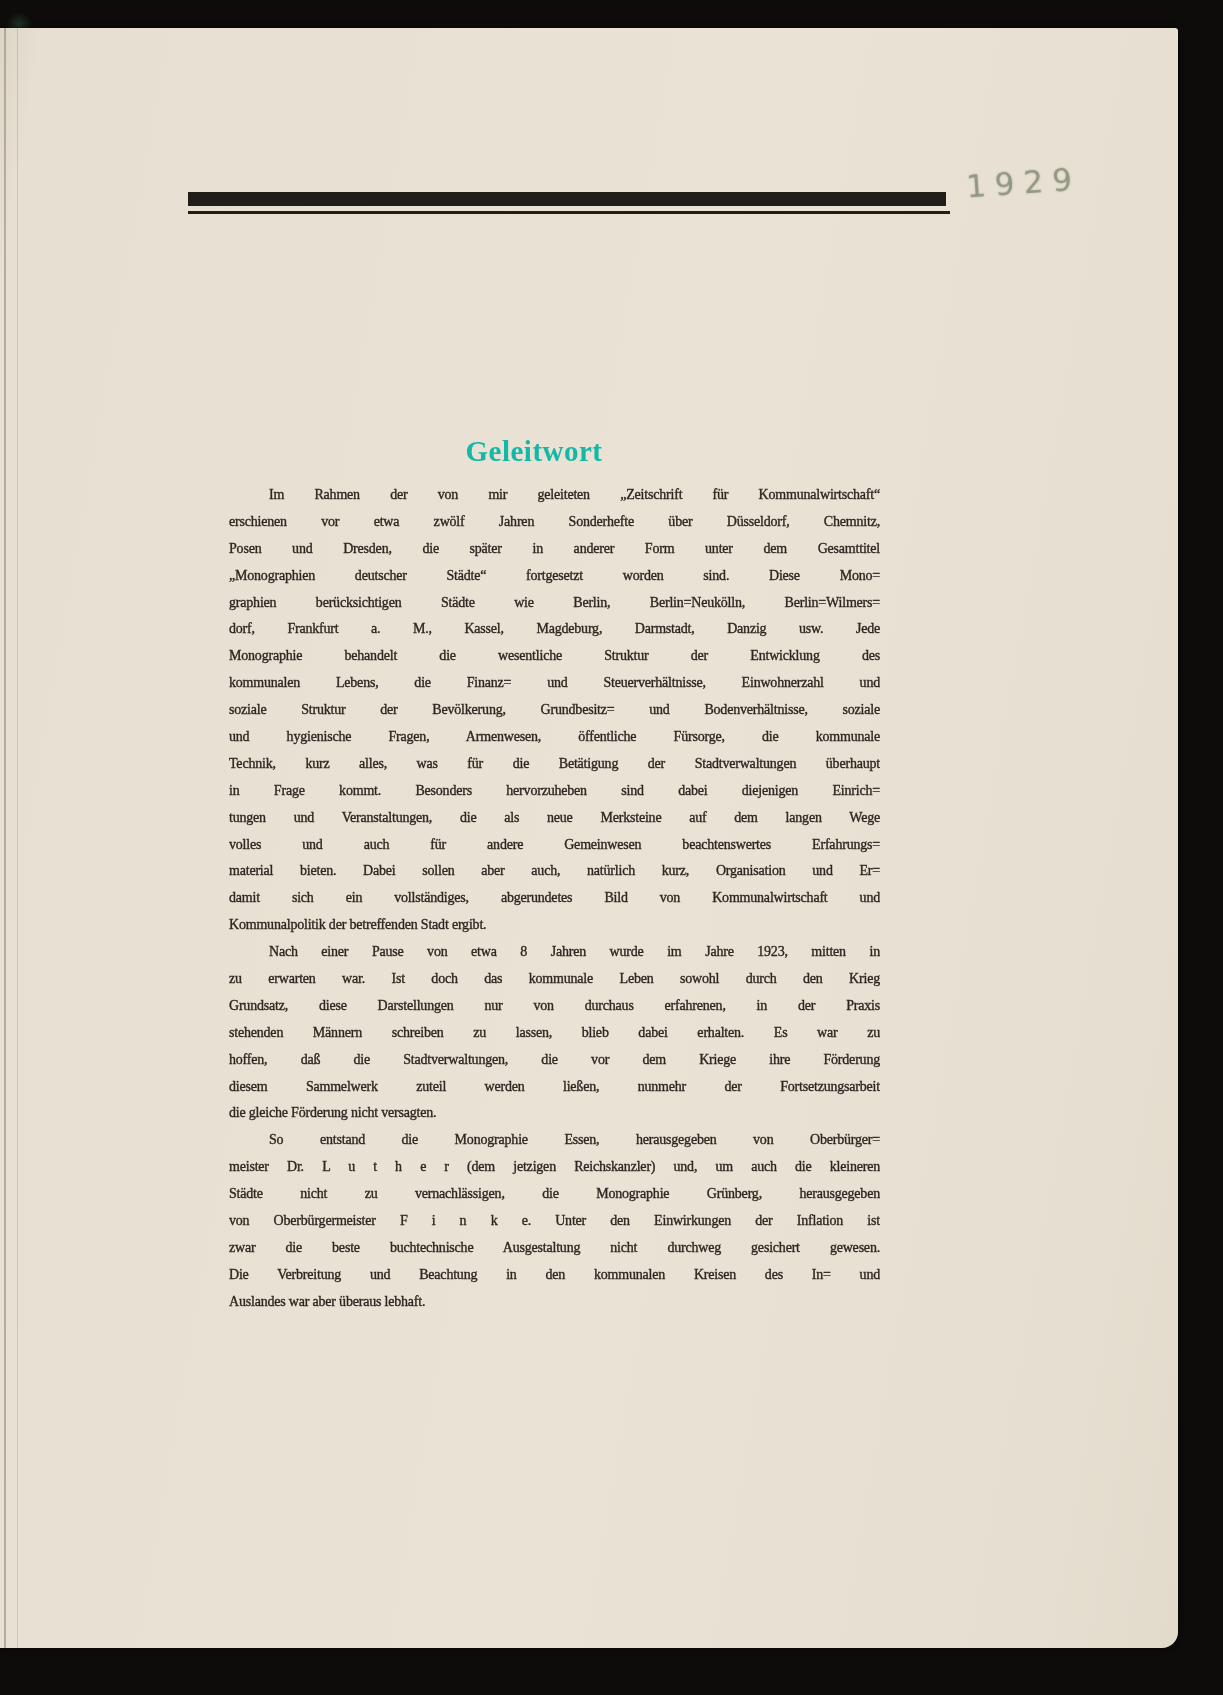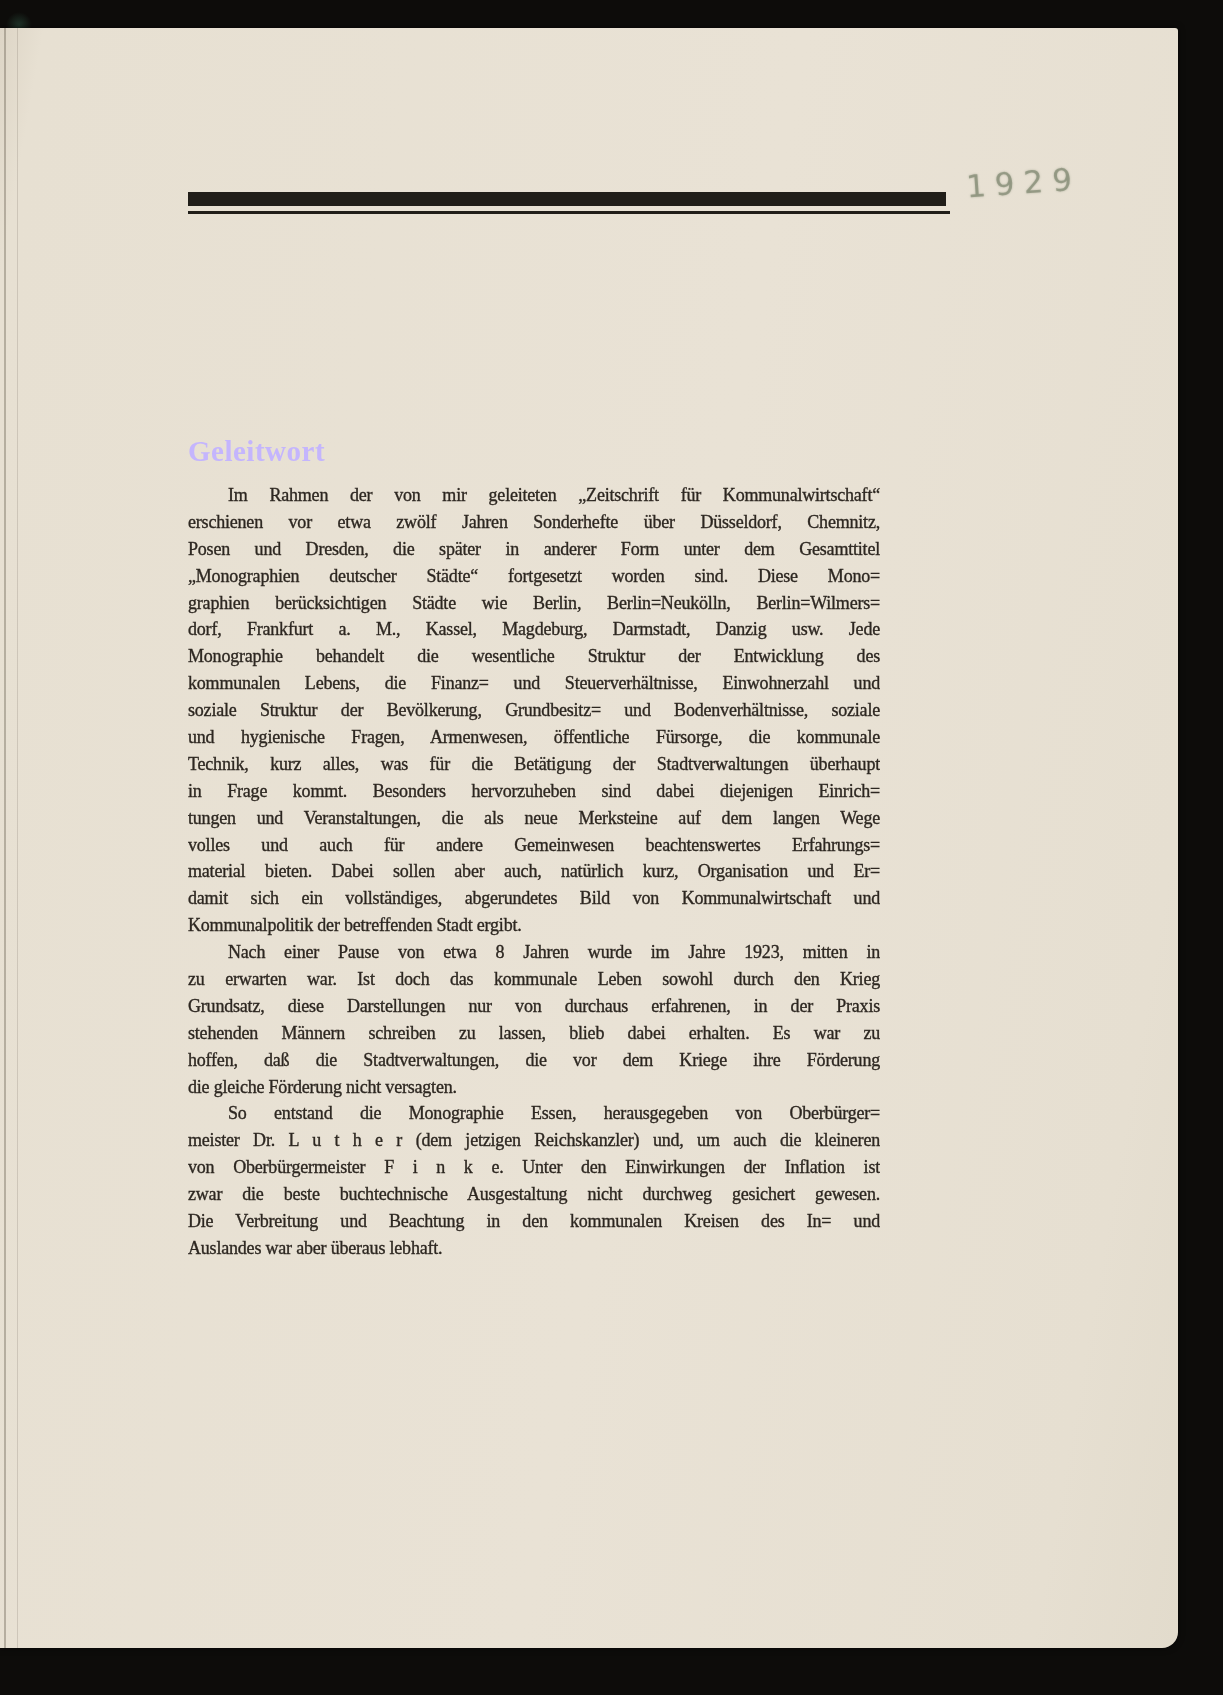--- a/index.html
+++ b/index.html
@@ -49,31 +49,32 @@
     color:rgba(118,128,104,.55);
     transform:rotate(-4deg);
     text-shadow:0 0 2px rgba(118,128,104,.5);
   }
   .content{
     position:absolute;left:188px;top:434px;width:692px;
     color:#2d2721;
   }
   .page-title{
     height:34px;line-height:34px;margin:0 0 14px 0;
-    text-align:left;
+    text-align:center;
     font-size:29px;font-weight:700;letter-spacing:.5px;
-    color:#c4b5fd;
+    color:#14b8a6;
   }
   .para{margin:0;}
   .line{
     height:26.9px;line-height:26.9px;overflow:hidden;
-    font-size:18px;letter-spacing:-0.2px;
+    font-size:14px;letter-spacing:-0.2px;
     text-align:justify;text-align-last:justify;
     -webkit-text-stroke:0.35px #2d2721;
     white-space:nowrap;
+    margin-left:41px;
   }
   .line.first{text-indent:40px;}
   .line.last{text-align-last:left;white-space:normal;}
 </style>
 </head>
 <body>
 
 <div class="scan">
   <div class="smudge"></div>
   <div class="paper">
@@ -104,25 +105,27 @@
           <div class="line">material bieten. Dabei sollen aber auch, natürlich kurz, Organisation und Er=</div>
           <div class="line">damit sich ein vollständiges, abgerundetes Bild von Kommunalwirtschaft und</div>
           <div class="line last">Kommunalpolitik der betreffenden Stadt ergibt.</div>
         </div>
         <div class="para">
           <div class="line first">Nach einer Pause von etwa 8 Jahren wurde im Jahre 1923, mitten in</div>
           <div class="line">zu erwarten war. Ist doch das kommunale Leben sowohl durch den Krieg</div>
           <div class="line">Grundsatz, diese Darstellungen nur von durchaus erfahrenen, in der Praxis</div>
           <div class="line">stehenden Männern schreiben zu lassen, blieb dabei erhalten. Es war zu</div>
           <div class="line">hoffen, daß die Stadtverwaltungen, die vor dem Kriege ihre Förderung</div>
+          <div class="line">diesem Sammelwerk zuteil werden ließen, nunmehr der Fortsetzungsarbeit</div>
           <div class="line last">die gleiche Förderung nicht versagten.</div>
         </div>
         <div class="para">
           <div class="line first">So entstand die Monographie Essen, herausgegeben von Oberbürger=</div>
           <div class="line">meister Dr. L u t h e r (dem jetzigen Reichskanzler) und, um auch die kleineren</div>
+          <div class="line">Städte nicht zu vernachlässigen, die Monographie Grünberg, herausgegeben</div>
           <div class="line">von Oberbürgermeister F i n k e. Unter den Einwirkungen der Inflation ist</div>
           <div class="line">zwar die beste buchtechnische Ausgestaltung nicht durchweg gesichert gewesen.</div>
           <div class="line">Die Verbreitung und Beachtung in den kommunalen Kreisen des In= und</div>
           <div class="line last">Auslandes war aber überaus lebhaft.</div>
         </div>
       </div>
   </div>
 </div>
 
 </body></html>

